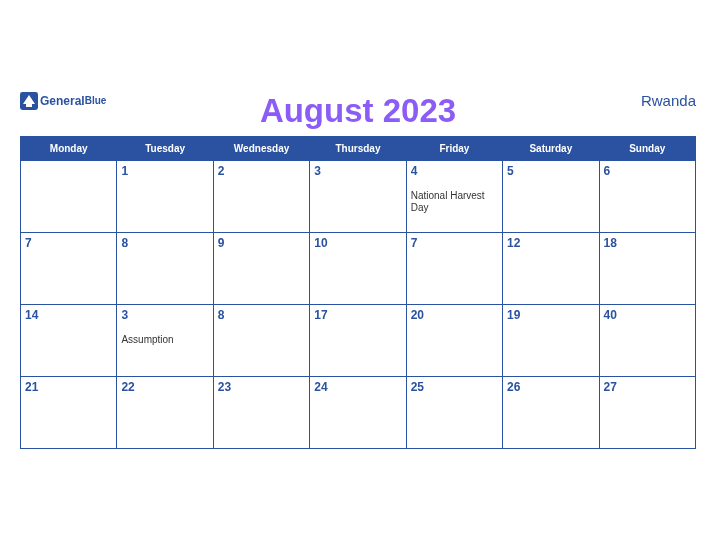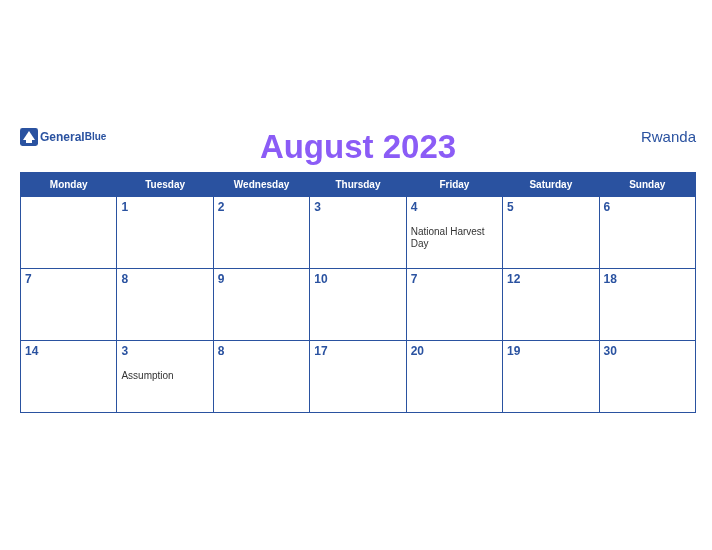--- a/index.html
+++ b/index.html
@@ -197,18 +197,41 @@
           <td>
             <span class="day-num">17</span>
           </td>
           <td>
             <span class="day-num">20</span>
           </td>
           <td>
             <span class="day-num">19</span>
           </td>
           <td>
-            <span class="day-num">30</span>
+            <span class="day-num">40</span>
+          </td>
+        </tr>
+        <tr>
+          <td>
+            <span class="day-num">21</span>
+          </td>
+          <td>
+            <span class="day-num">22</span>
+          </td>
+          <td>
+            <span class="day-num">23</span>
+          </td>
+          <td>
+            <span class="day-num">24</span>
+          </td>
+          <td>
+            <span class="day-num">25</span>
+          </td>
+          <td>
+            <span class="day-num">26</span>
+          </td>
+          <td>
+            <span class="day-num">27</span>
           </td>
         </tr>
       </tbody>
   </table>
 </div>
 
 </body></html>

